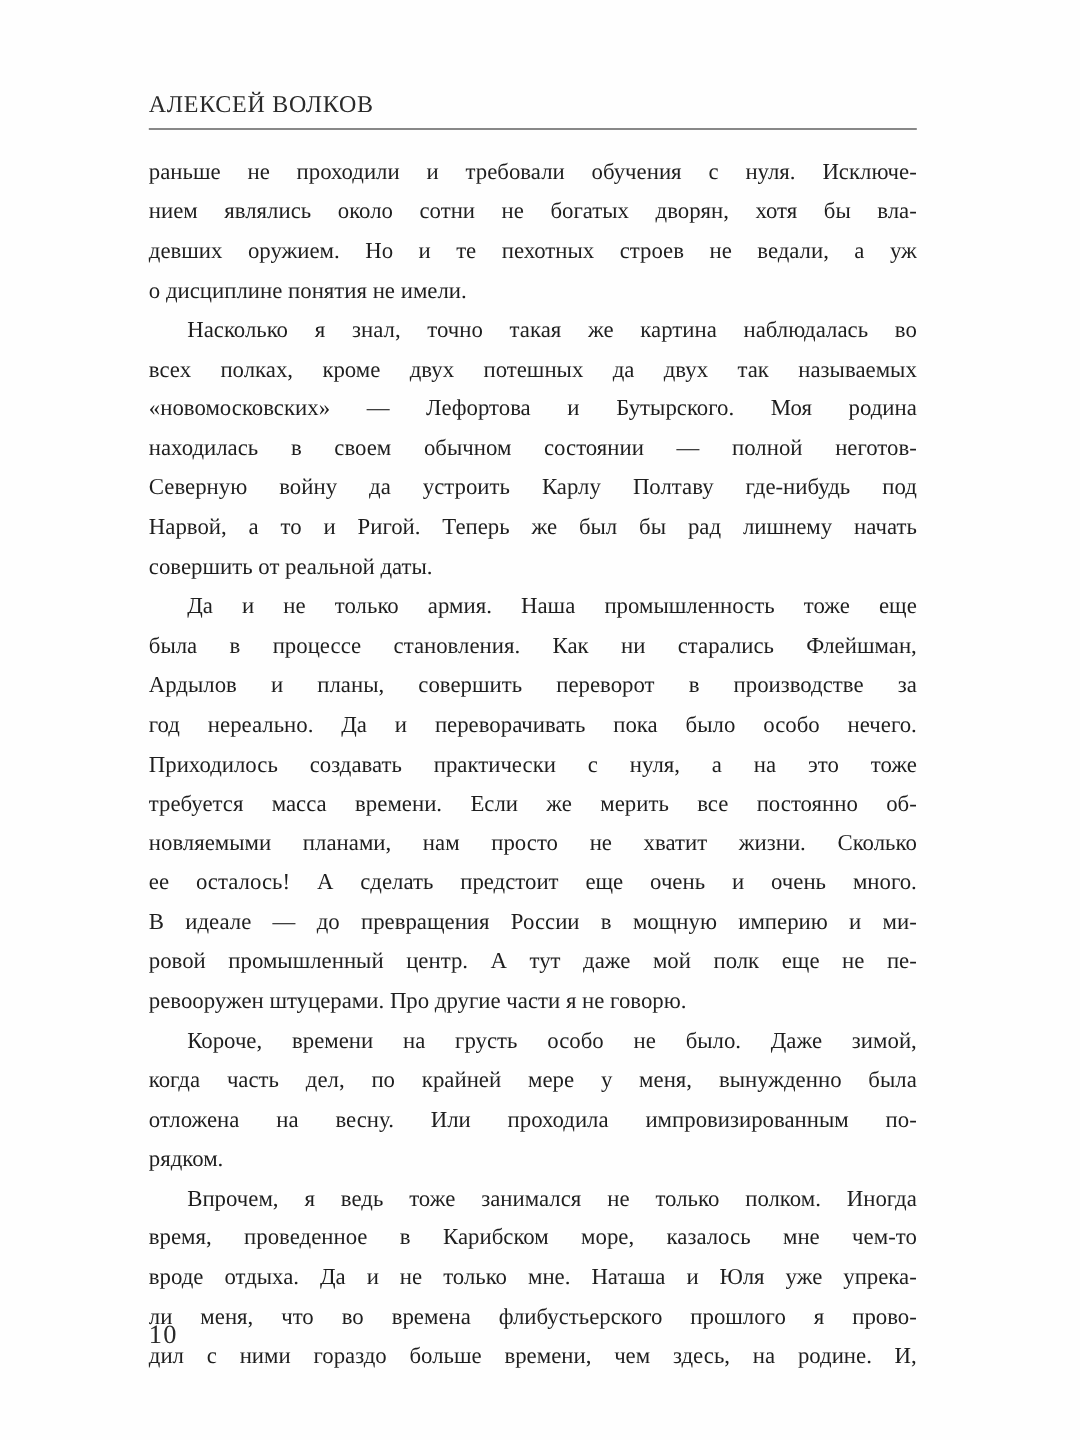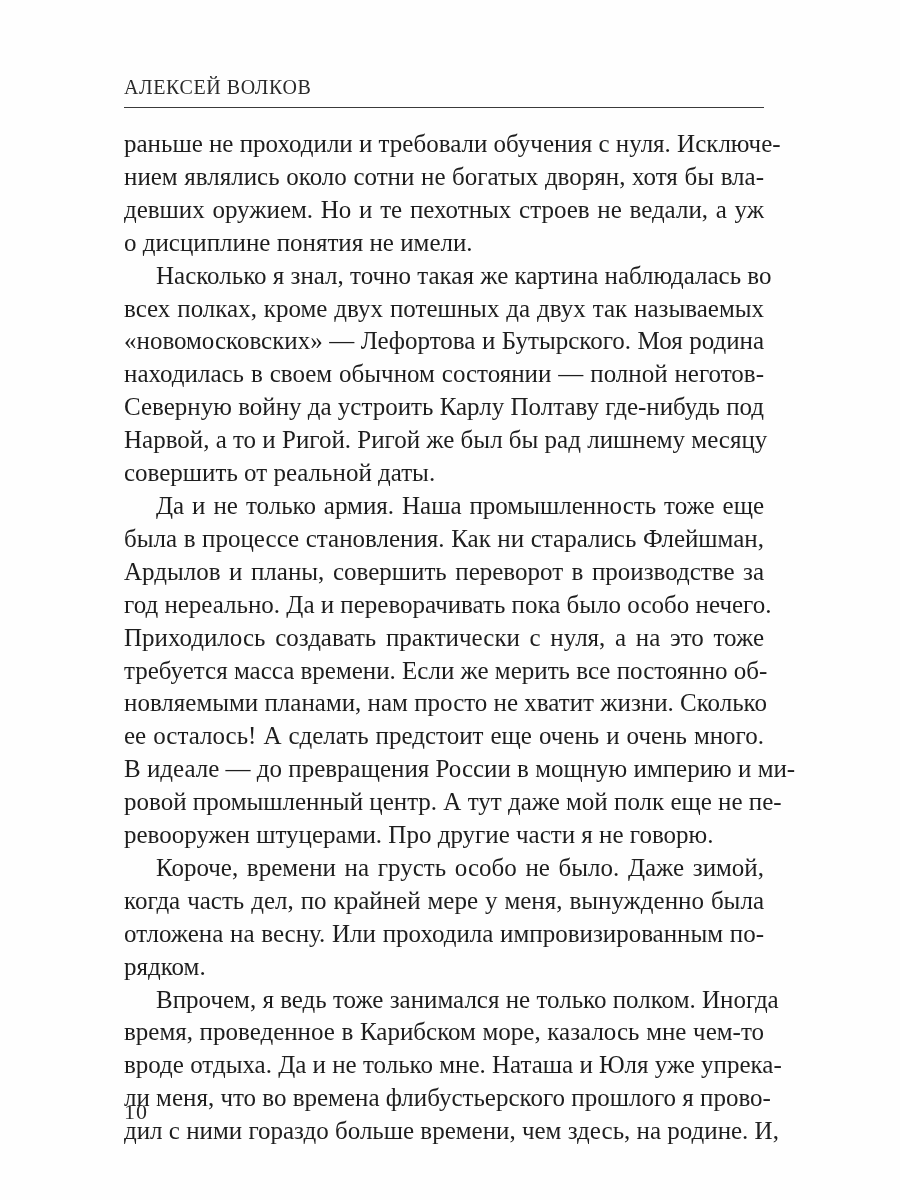--- a/index.html
+++ b/index.html
@@ -11,21 +11,21 @@
       font-size: 20px; letter-spacing: 0.6px; color: #2a2a2a;
       text-transform: uppercase;
     }
     .rule {
       position: absolute; left: 124px; top: 107px; width: 640px; height: 0;
       border-top: 1.5px solid #3a3a3a;
     }
     .body-text {
       position: absolute; left: 124px; top: 128px; width: 640px;
       font-family: "Liberation Serif", "DejaVu Serif", serif;
-      font-size: 25px; line-height: 32.9px; color: #1e1e1e;
+      font-size: 19px; line-height: 32.9px; color: #1e1e1e;
     }
     .line {
       display: block; white-space: nowrap;
       text-align: justify; text-align-last: justify;
     }
     .line.last { text-align-last: left; }
     .line.indent { padding-left: 32px; }
     .folio {
       position: absolute; left: 124px; top: 1099px;
       font-family: "Liberation Serif", "DejaVu Serif", serif;
@@ -42,21 +42,21 @@
   <div class="body-text" id="body-text">
       <span class="line">раньше не проходили и требовали обучения с нуля. Исключе-</span>
       <span class="line">нием являлись около сотни не богатых дворян, хотя бы вла-</span>
       <span class="line">девших оружием. Но и те пехотных строев не ведали, а уж</span>
       <span class="line last">о дисциплине понятия не имели.</span>
       <span class="line indent">Насколько я знал, точно такая же картина наблюдалась во</span>
       <span class="line">всех полках, кроме двух потешных да двух так называемых</span>
       <span class="line">«новомосковских» — Лефортова и Бутырского. Моя родина</span>
       <span class="line">находилась в своем обычном состоянии — полной неготов-</span>
       <span class="line">Северную войну да устроить Карлу Полтаву где-нибудь под</span>
-      <span class="line">Нарвой, а то и Ригой. Ригой же был бы рад лишнему месяцу</span>
+      <span class="line">Нарвой, а то и Ригой. Теперь же был бы рад лишнему начать</span>
       <span class="line last">совершить от реальной даты.</span>
       <span class="line indent">Да и не только армия. Наша промышленность тоже еще</span>
       <span class="line">была в процессе становления. Как ни старались Флейшман,</span>
       <span class="line">Ардылов и планы, совершить переворот в производстве за</span>
       <span class="line">год нереально. Да и переворачивать пока было особо нечего.</span>
       <span class="line">Приходилось создавать практически с нуля, а на это тоже</span>
       <span class="line">требуется масса времени. Если же мерить все постоянно об-</span>
       <span class="line">новляемыми планами, нам просто не хватит жизни. Сколько</span>
       <span class="line">ее осталось! А сделать предстоит еще очень и очень много.</span>
       <span class="line">В идеале — до превращения России в мощную империю и ми-</span>

